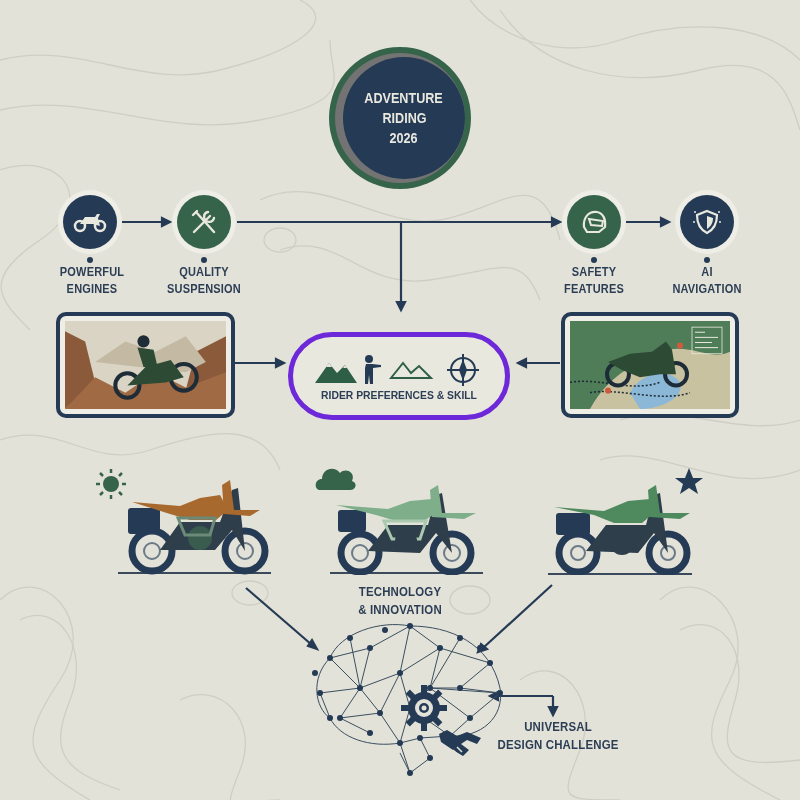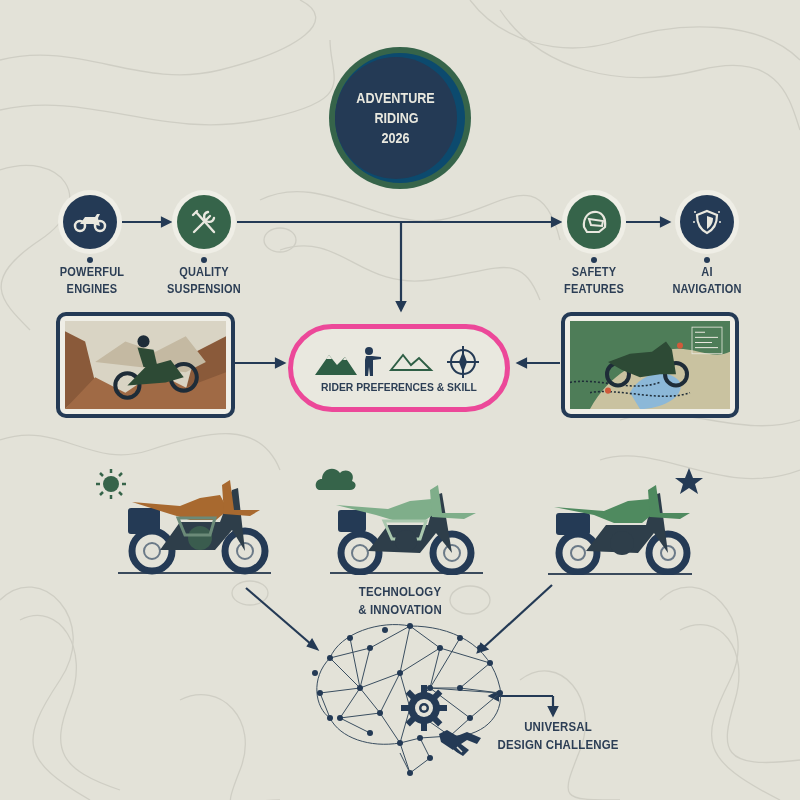--- a/index.html
+++ b/index.html
@@ -17,22 +17,22 @@
     font-family: "Liberation Sans", sans-serif; font-weight: bold;
     font-size: 12.5px; line-height: 17px; letter-spacing: 0.2px;
     transform: scaleX(0.88);
   }
   .title-badge {
     position: absolute; left: 329px; top: 47px; width: 142px; height: 142px;
     border-radius: 50%; background: #36644a;
     display: flex; align-items: center; justify-content: center;
   }
   .title-ring {
-    width: 130px; height: 130px; border-radius: 50%; background: #0c4a6e;
-    display: flex; align-items: center; justify-content: flex-start;
+    width: 130px; height: 130px; border-radius: 50%; background: #737373;
+    display: flex; align-items: center; justify-content: flex-end;
   }
   .title-inner {
     width: 122px; height: 122px; border-radius: 50%; background: #243a55;
     display: flex; flex-direction: column; align-items: center; justify-content: center;
     color: #e9e8df; font-weight: bold; font-size: 14px; line-height: 20px;
     text-align: center;
   }
   .title-inner span { display: block; transform: scaleX(0.9); }
   .node {
     position: absolute; width: 64px; height: 64px; border-radius: 50%;
@@ -44,22 +44,22 @@
   }
   .navy { background: #243a55; }
   .green { background: #36644a; }
   .dot { position: absolute; width: 6px; height: 6px; border-radius: 50%; background: #243a55; }
   .card {
     position: absolute; border: 4px solid #243a55; border-radius: 10px;
     background: #efeee6; padding: 5px; box-sizing: border-box;
   }
   .card-inner { width: 100%; height: 100%; overflow: hidden; }
   .pill {
-    position: absolute; left: 288px; top: 324px; width: 222px; height: 88px;
-    border: 5px solid #ec4899; border-radius: 44px; background: #e9e8df;
+    position: absolute; left: 288px; top: 332px; width: 222px; height: 88px;
+    border: 5px solid #6d28d9; border-radius: 44px; background: #e9e8df;
     box-sizing: border-box;
   }
   .pill-label {
     position: absolute; left: 0; right: 0; top: 52px; text-align: center;
     font-weight: bold; font-size: 11.5px; color: #2c3e55; transform: scaleX(0.9);
   }
 </style>
 </head>
 <body>
 

